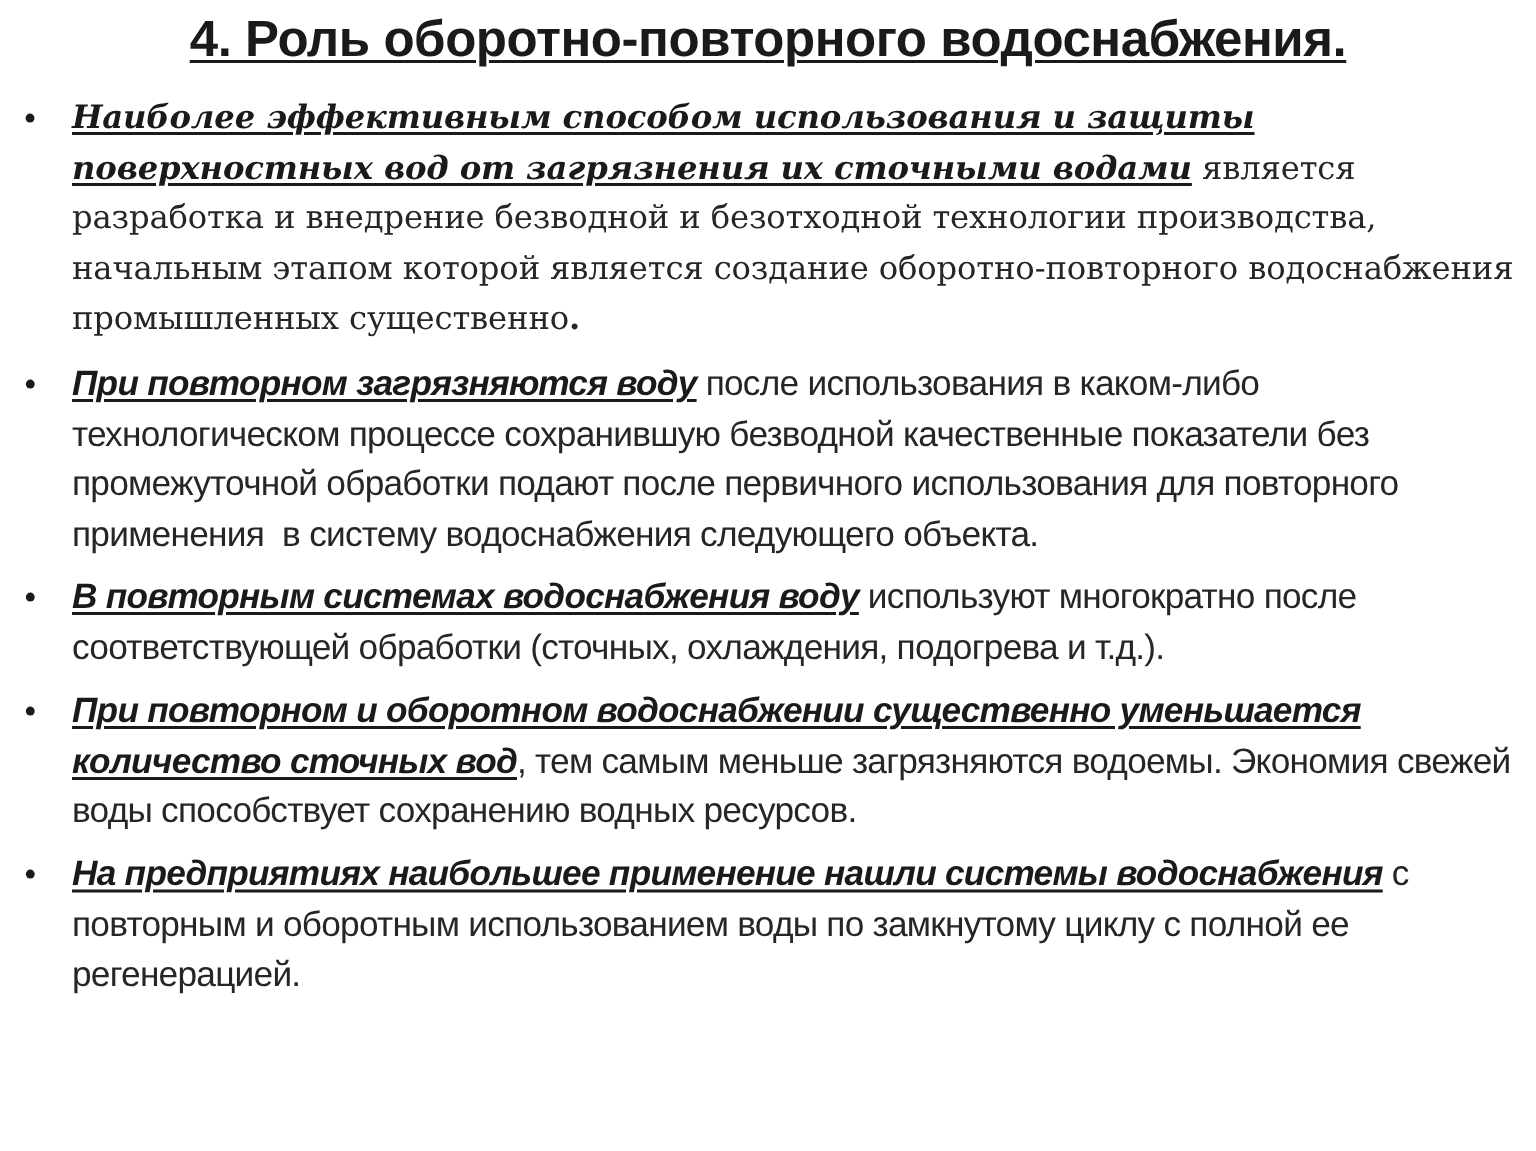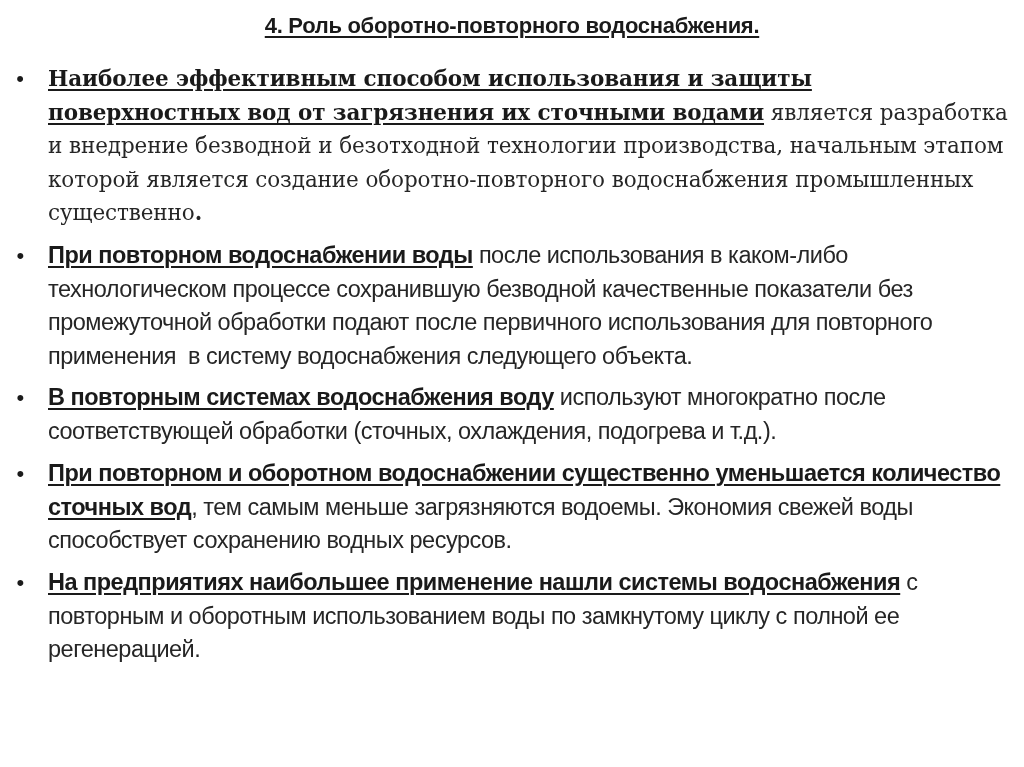--- a/index.html
+++ b/index.html
@@ -22,21 +22,21 @@
     background: #ffffff;
   }
   .title {
     position: absolute;
     left: 0;
     width: 1024px;
     top: 8px;
     text-align: center;
     font-family: "Liberation Sans", sans-serif;
     font-weight: bold;
-    font-size: 22px;
+    font-size: 34px;
     line-height: 36px;
     color: #1a1a1a;
     letter-spacing: -0.3px;
   }
   .title span {
     text-decoration: underline;
     text-decoration-thickness: 2px;
     text-underline-offset: 3px;
   }
   .bullets {
@@ -67,20 +67,21 @@
     font-family: "DejaVu Serif", "Liberation Serif", serif;
     font-size: 21.5px;
     letter-spacing: -0.1px;
   }
   .item.sans {
     font-family: "Liberation Sans", sans-serif;
     letter-spacing: -0.5px;
   }
   .em {
     font-weight: bold;
+    font-style: italic;
     text-decoration: underline;
     text-decoration-thickness: 1.5px;
     text-underline-offset: 3px;
     color: #1a1a1a;
   }
   .b1 { top: 62px; }
   .b2 { top: 239px; }
   .b3 { top: 381px; }
   .b4 { top: 457px; }
   .b5 { top: 566px; }
@@ -94,21 +95,21 @@
   </div>
 
   <div class="bullets">
     <div class="item serif b1">
       <span class="dot">•</span>
       <span class="em">Наиболее эффективным способом использования и защиты поверхностных вод от загрязнения их сточными водами</span><span> является разработка и внедрение безводной и безотходной технологии производства, начальным этапом которой является создание оборотно-повторного водоснабжения промышленных существенно</span><b>.</b>
     </div>
 
     <div class="item sans b2">
       <span class="dot">•</span>
-      <span class="em">При повторном водоснабжении воды</span><span style="white-space: pre-wrap;"> после использования в каком-либо технологическом процессе сохранившую безводной качественные показатели без промежуточной обработки подают после первичного использования для повторного применения  в систему водоснабжения следующего объекта.</span>
+      <span class="em">При повторном загрязняются воду</span><span style="white-space: pre-wrap;"> после использования в каком-либо технологическом процессе сохранившую безводной качественные показатели без промежуточной обработки подают после первичного использования для повторного применения  в систему водоснабжения следующего объекта.</span>
     </div>
 
     <div class="item sans b3">
       <span class="dot">•</span>
       <span class="em">В повторным системах водоснабжения воду</span><span> используют многократно после соответствующей обработки (сточных, охлаждения, подогрева и т.д.).</span>
     </div>
 
     <div class="item sans b4">
       <span class="dot">•</span>
       <span class="em">При повторном и оборотном водоснабжении существенно уменьшается количество сточных вод</span><span>, тем самым меньше загрязняются водоемы. Экономия свежей воды способствует сохранению водных ресурсов.</span>

